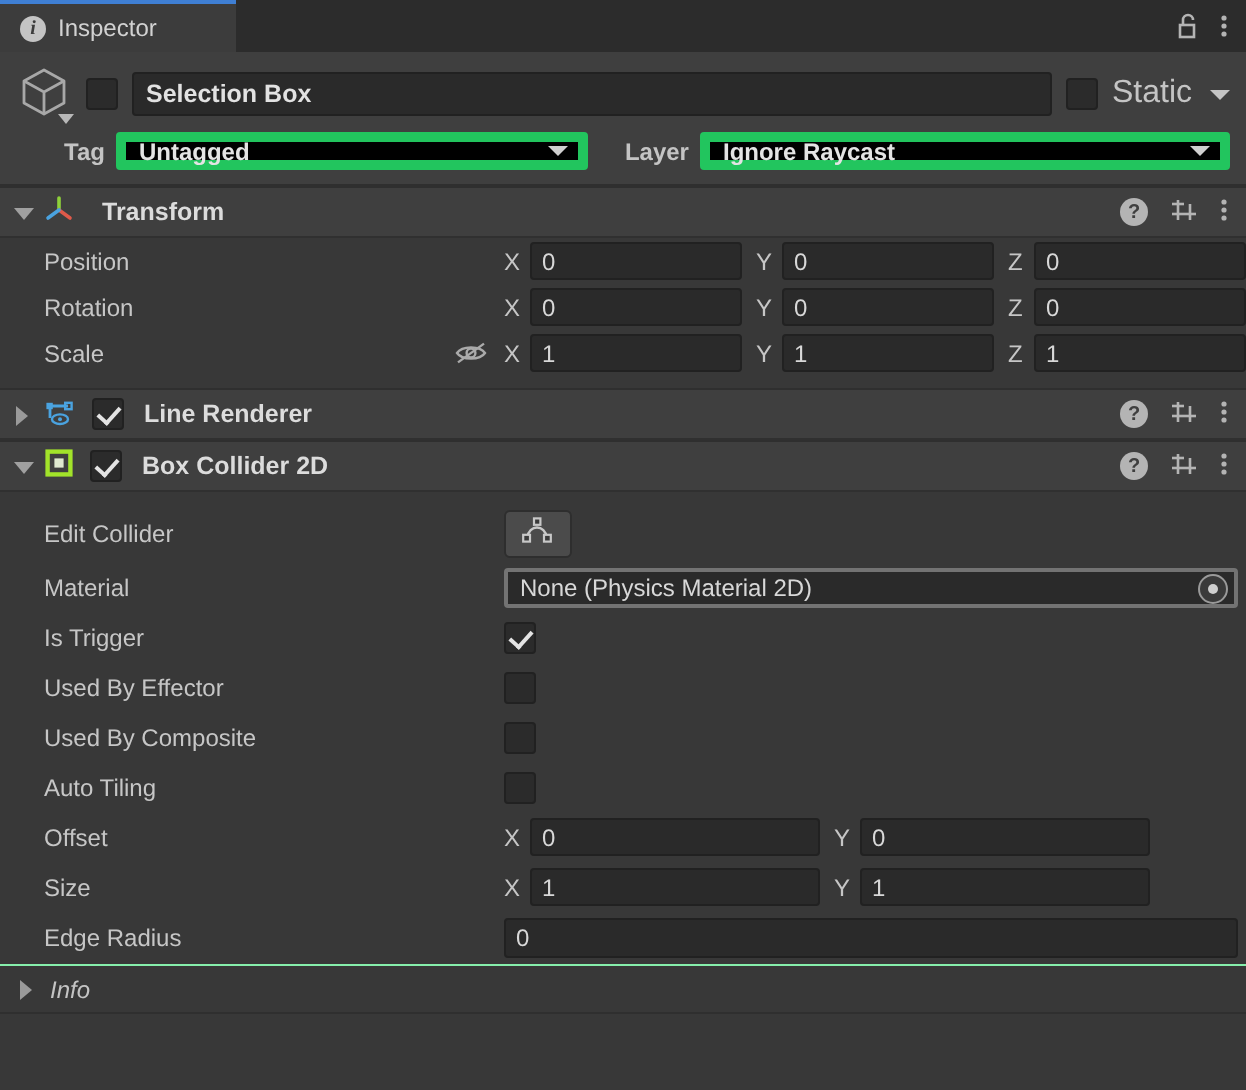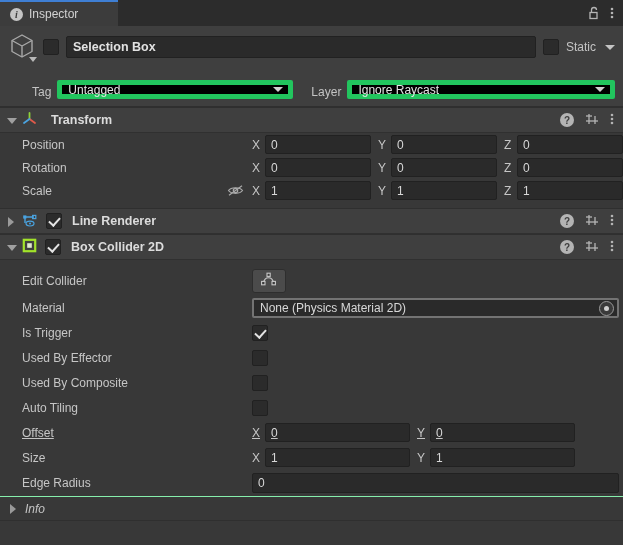--- a/index.html
+++ b/index.html
@@ -74,31 +74,31 @@
   }
   .name-field {
     flex: 1; height: 22px;
     background: #2a2a2a;
     border: 1px solid #212121;
     border-radius: 2px;
     display: flex; align-items: center;
     padding: 0 6px;
     font-weight: bold; font-size: 12.5px; color: #e2e2e2;
   }
-  .static-label { color: #c4c4c4; font-size: 12px; }
+  .static-label { color: #c4c4c4; font-size: 16px; }
   .static-caret {
     width: 0; height: 0;
     border-left: 5px solid transparent; border-right: 5px solid transparent;
     border-top: 5px solid #c4c4c4;
     margin-left: 2px;
   }
 
   .go-row2 {
-    display: flex; align-items: flex-end; gap: 6px;
-    margin-top: 18px; padding-left: 24px;
+    display: flex; align-items: center; gap: 6px;
+    margin-top: 4px; padding-left: 24px; font-weight: bold;
   }
   .lbl { color: #c4c4c4; font-size: 12px; white-space: nowrap; }
   .dropdown {
     height: 19px;
     background: #000000;
     border: 5px solid #22c55e;
     border-radius: 2px;
     display: flex; align-items: center; justify-content: space-between;
     padding: 0 5px 0 6px;
     color: #e4e4e4; font-size: 12px;
@@ -463,21 +463,21 @@
   <div class="prop" style="height:25px;">
     <span class="prop-label">Used By Composite</span>
     <span class="cb"></span>
   </div>
 
   <div class="prop" style="height:25px;">
     <span class="prop-label">Auto Tiling</span>
     <span class="cb"></span>
   </div>
 
-  <div class="prop" style="height:25px;text-decoration:underline;">
+  <div class="prop" style="height:25px;">
     <span class="prop-label">Offset</span>
     <span class="axis">X</span>
     <span class="field f3">
         <span>0</span>
       </span>
     <span class="gap"></span>
     <span class="axis">Y</span>
     <span class="field f3">
         <span>0</span>
       </span>

